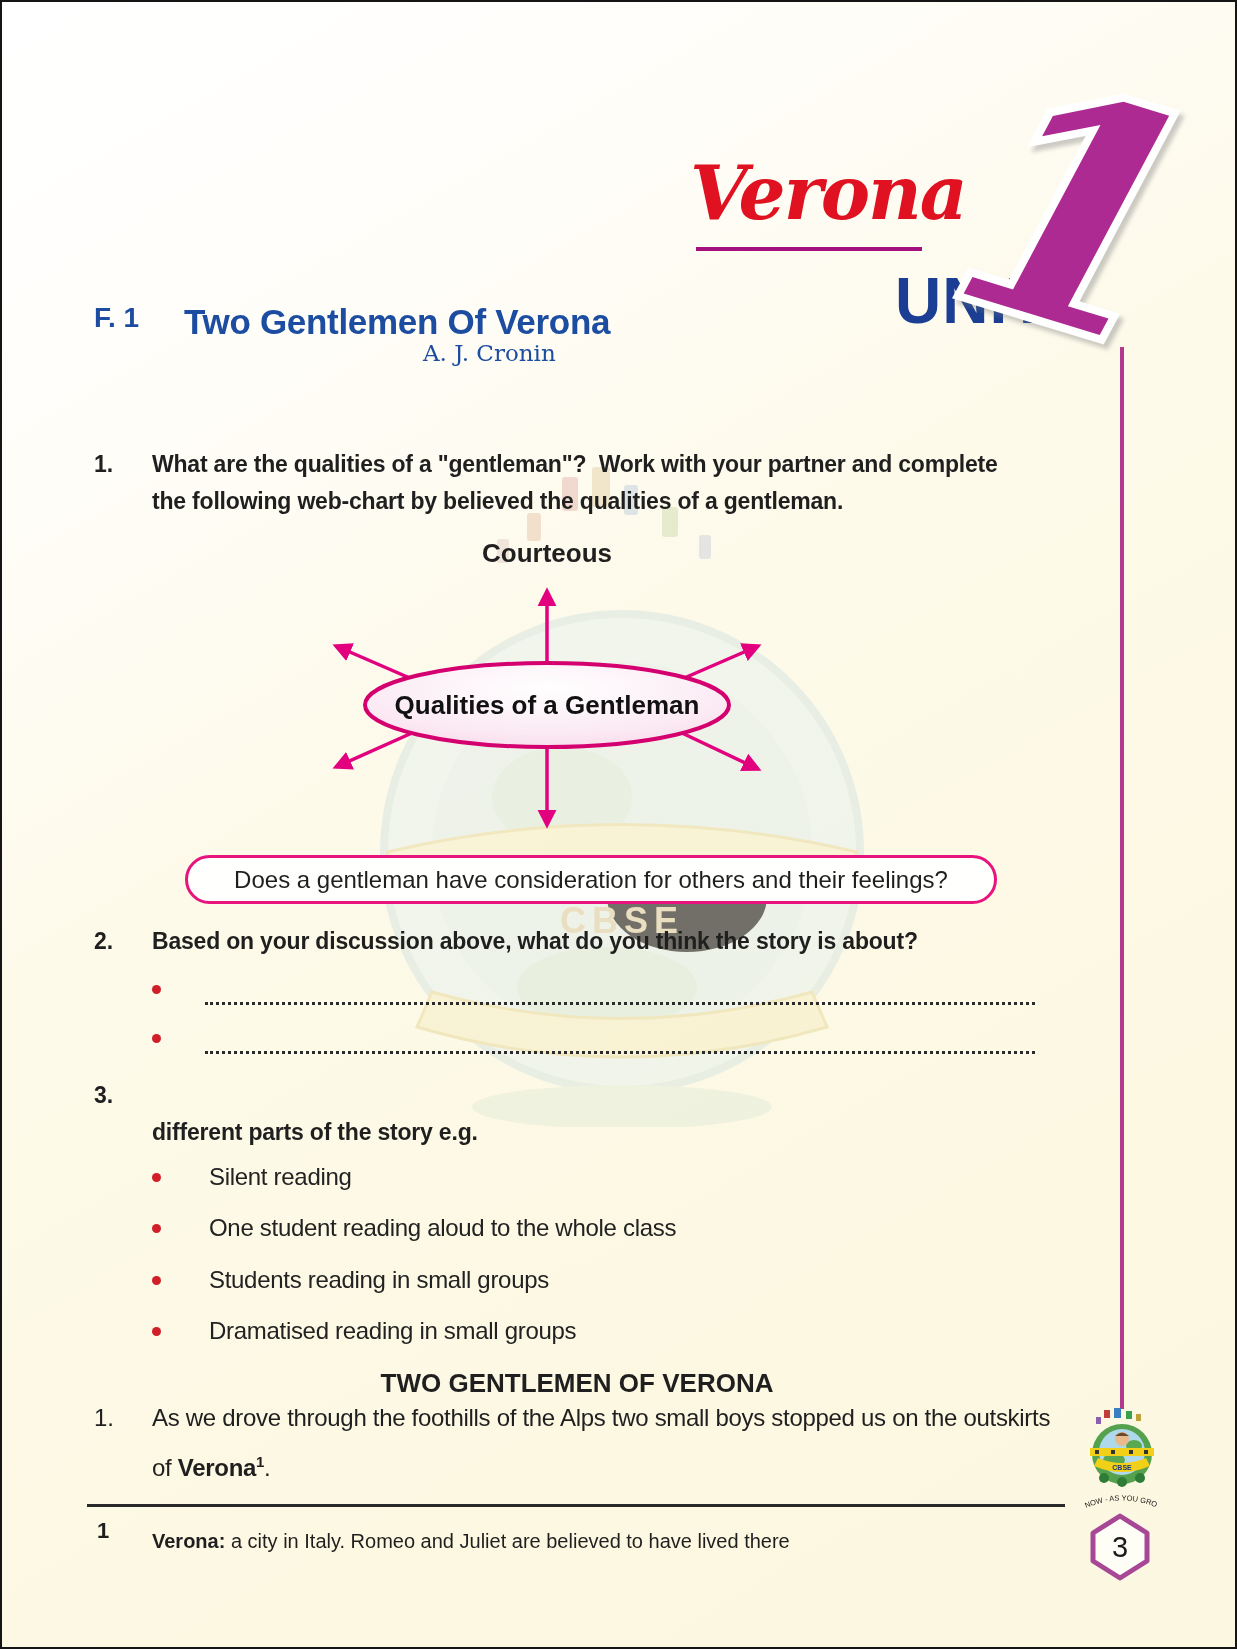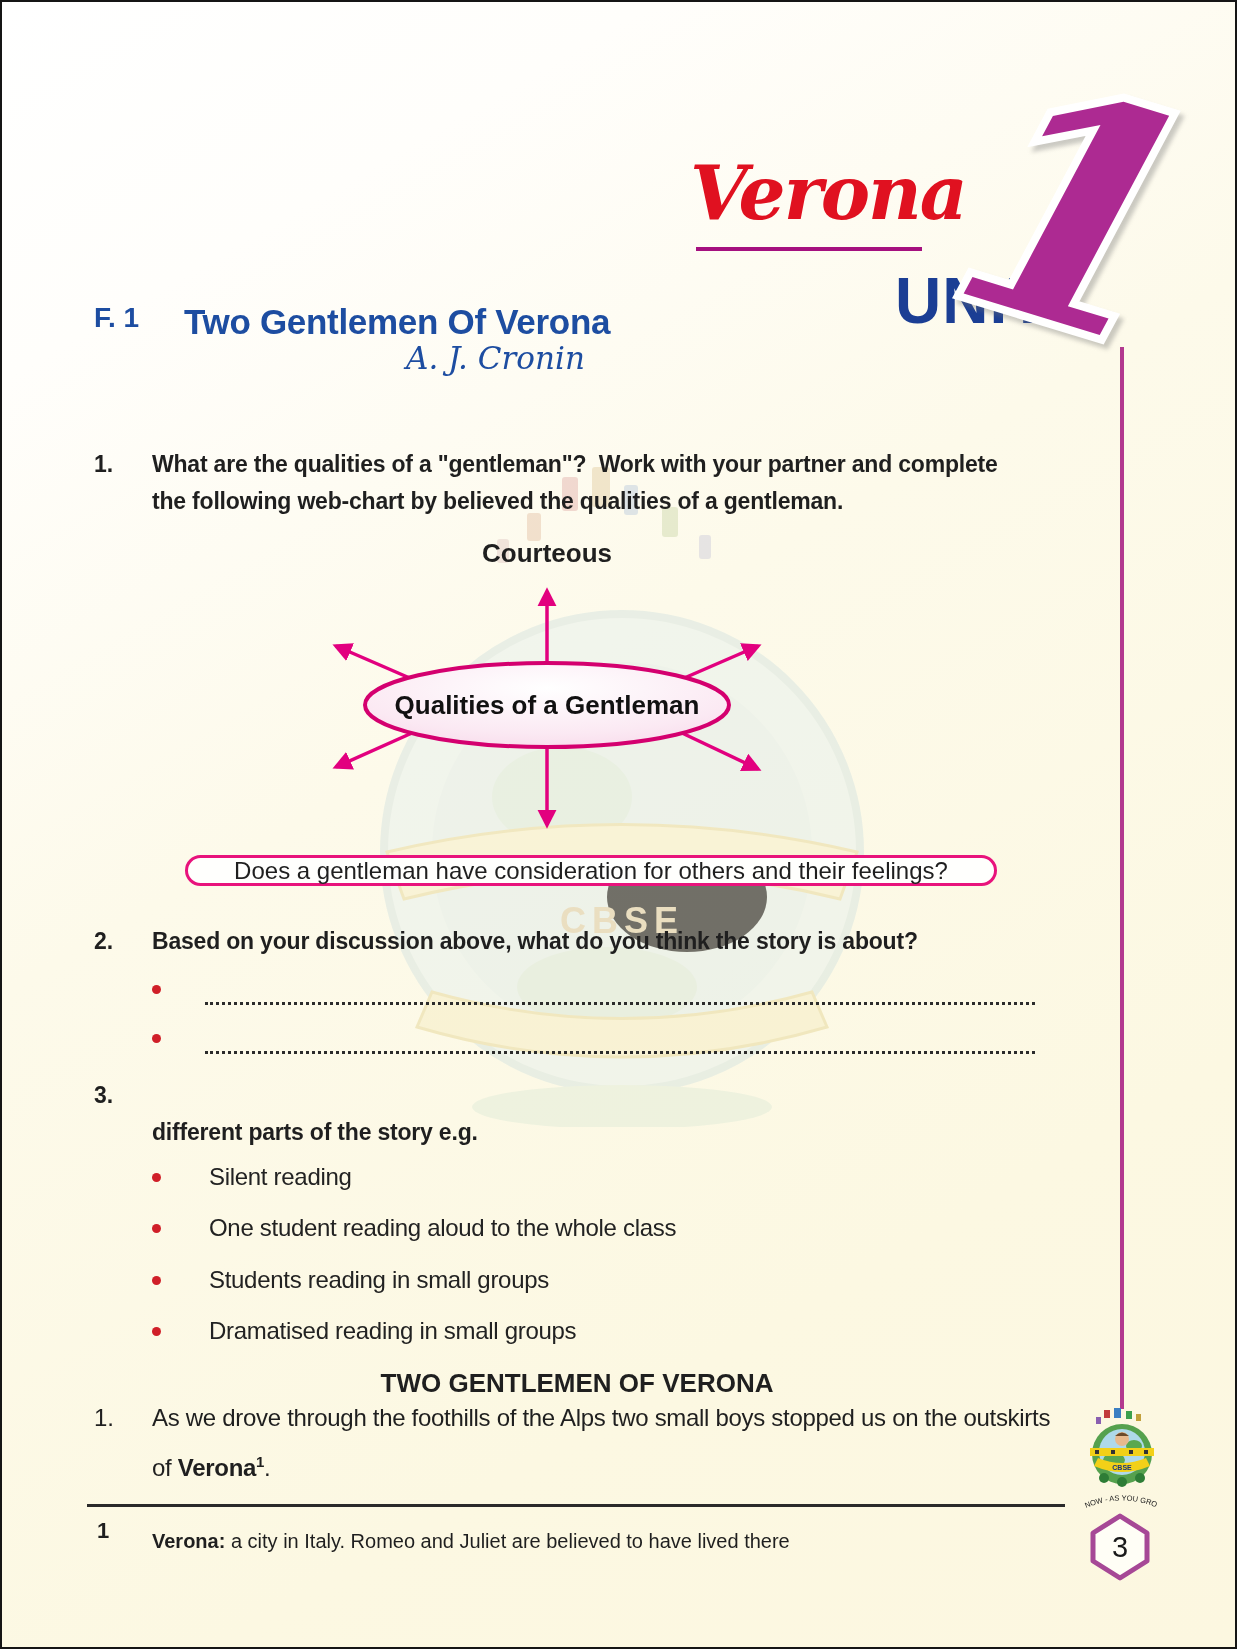--- a/index.html
+++ b/index.html
@@ -12,31 +12,31 @@
   .abs{position:absolute;}
   
   .fiction{left:688px;top:148px;font-family:"DejaVu Serif",serif;font-style:italic;font-weight:bold;
     font-size:74px;color:#e01120;letter-spacing:-2px;z-index:2;}
   .fiction-underline{left:694px;top:245px;width:226px;height:4px;background:#a5107f;z-index:2;}
   .unit-word{left:893px;top:262px;font-size:64px;font-weight:bold;color:#1b3e94;letter-spacing:1px;z-index:2;}
   .numeral-svg{left:925px;top:20px;z-index:3;filter:drop-shadow(4px 5px 2px rgba(110,110,110,.35));}
   .v-line{left:1118px;top:345px;width:4px;height:1062px;background:#b2398f;z-index:1;}
   .lesson-code{left:92px;top:300px;font-size:28px;font-weight:bold;color:#1d4da1;}
   .lesson-title{left:182px;top:300px;font-size:35px;font-weight:bold;color:#1d4da1;letter-spacing:-0.3px;}
-  .author{left:404px;top:338px;font-family:"DejaVu Serif",serif;font-style:italic;font-size:31px;color:#1d4da1;}
+  .author{left:421px;top:338px;font-family:"DejaVu Serif",serif;font-size:23px;color:#1d4da1;}
   
   .q-num{font-size:23px;font-weight:bold;}
   .q-line{font-size:23px;font-weight:bold;white-space:pre-wrap;letter-spacing:-0.2px;}
   .q1-num{left:92px;top:449px;}
   .q1-l1{left:150px;top:449px;}
   .q1-l2{left:150px;top:486px;}
   .courteous{left:395px;top:536px;width:300px;text-align:center;font-size:26px;font-weight:bold;}
   .webchart{left:250px;top:555px;z-index:1;}
   .chart-ellipse-label{font:bold 26px "Liberation Sans",sans-serif;fill:#111;}
-  .hint-box{left:183px;top:853px;width:812px;height:31px;border:3px solid #e8137c;border-radius:26px;
+  .hint-box{left:183px;top:853px;width:812px;height:49px;border:3px solid #e8137c;border-radius:26px;
     background:#fffffd;display:flex;align-items:center;justify-content:center;
     font-size:24px;color:#1f1f1f;z-index:1;box-sizing:border-box;}
   .q2-num{left:92px;top:926px;}
   .q2-text{left:150px;top:926px;}
   .red-dot{width:9px;height:9px;border-radius:50%;background:#d01f28;}
   .ans-dot1{left:150px;top:983px;}
   .ans-dot2{left:150px;top:1032px;}
   .ans-line{width:830px;height:15px;border-bottom:3px dotted #2b2b2b;}
   .ans-line1{left:203px;top:985px;}
   .ans-line2{left:203px;top:1034px;}

